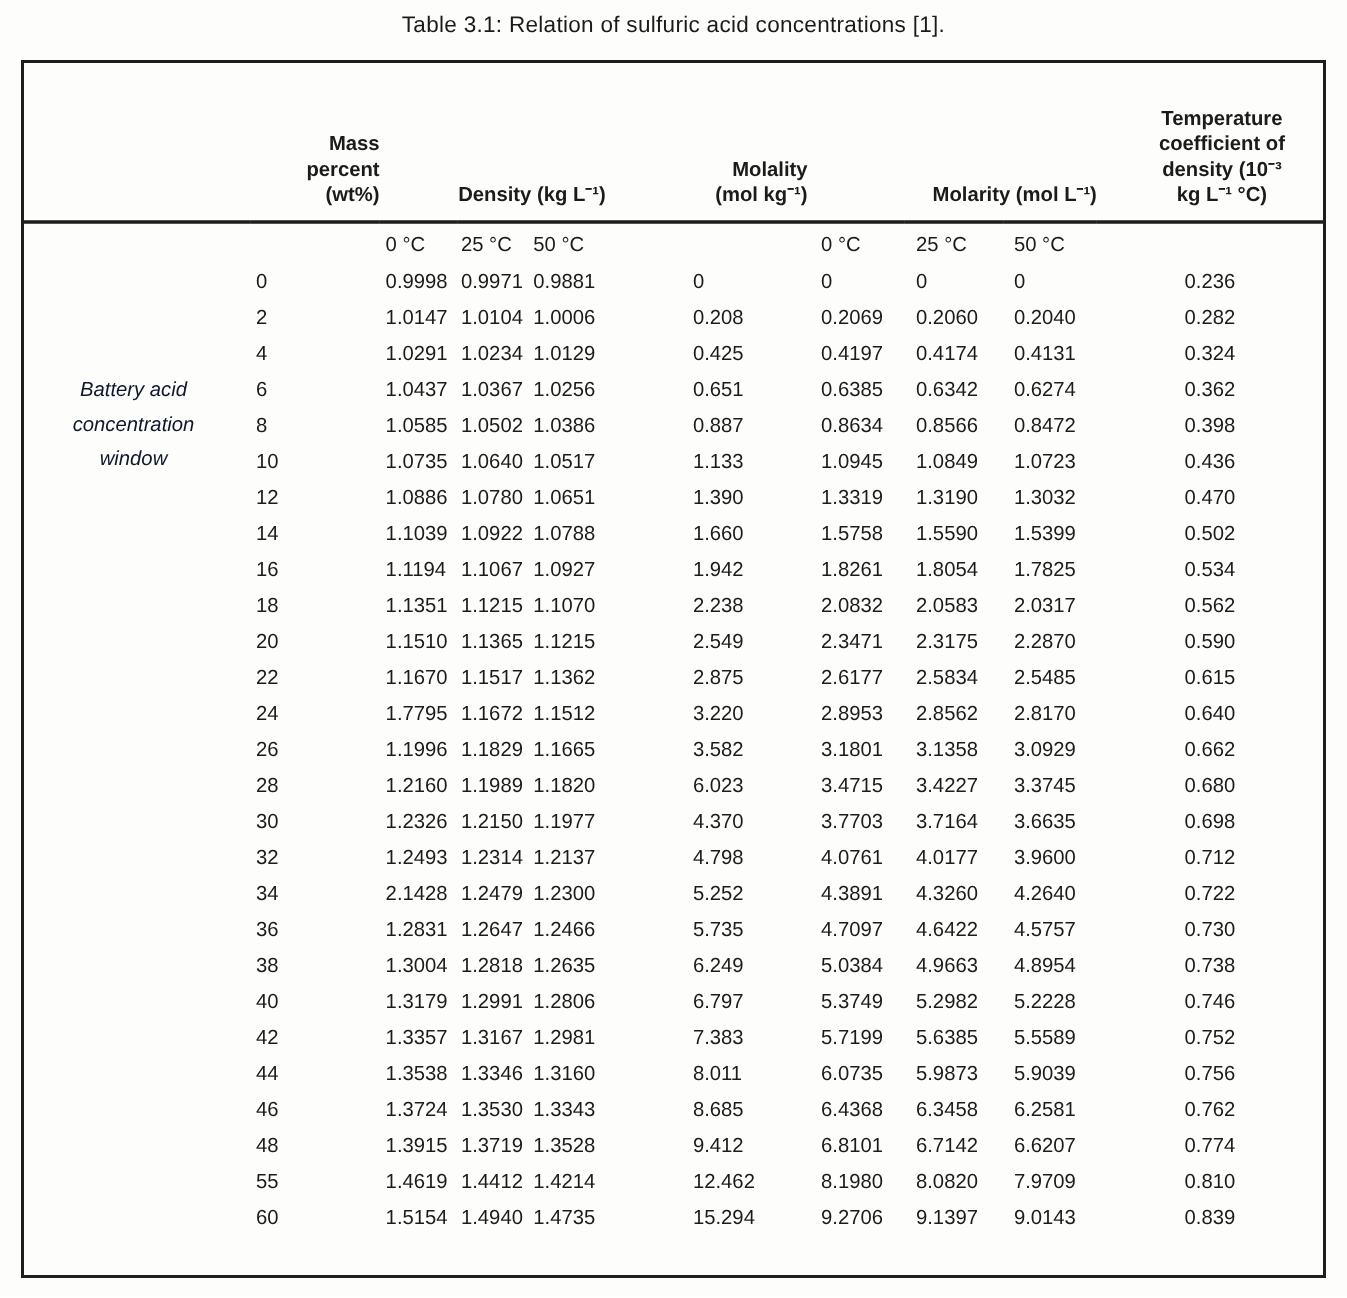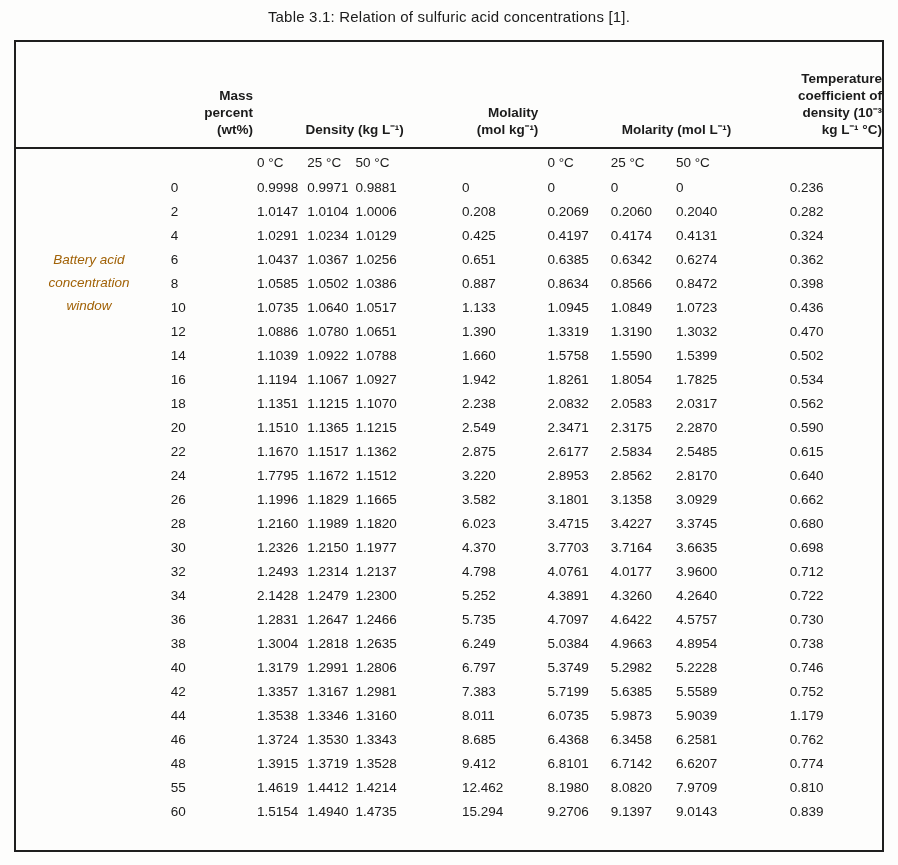--- a/index.html
+++ b/index.html
@@ -35,41 +35,41 @@
   .annotation {
     position: absolute;
     left: 12px;
     top: 206px;
     width: 122px;
     font-style: italic;
     font-size: 13.5px;
     line-height: 23px;
     text-align: center;
     white-space: pre-line;
-    color: #a16207;
+    color: #0f172a;
   }
   table.data-table {
     width: 100%;
     border-collapse: collapse;
     table-layout: fixed;
     font-size: 13.5px;
   }
   thead tr { height: 106px; }
   thead th {
     vertical-align: bottom;
     font-weight: bold;
     padding: 6px 0 9px 0;
     border-bottom: 2px solid #1e1e1e;
     white-space: pre-line;
     line-height: 17px;
     text-align: right;
     font-size: 13.5px;
   }
   th.h-mass  { text-align: right; padding-left: 20px; }
-  th.h-temp  { text-align: right; padding-left: 16px; }
+  th.h-temp  { text-align: center; padding-left: 16px; }
   tbody td {
     height: 24px;
     padding: 0;
     text-align: left;
     white-space: nowrap;
     font-size: 13.5px;
   }
   tr.subheader td { height: 27px; vertical-align: middle; }
   
   td:nth-child(2)  { padding-left: 4px; }   
@@ -433,21 +433,21 @@
             <td></td>
             <td>44</td>
             <td>1.3538</td>
             <td>1.3346</td>
             <td>1.3160</td>
             <td></td>
             <td>8.011</td>
             <td>6.0735</td>
             <td>5.9873</td>
             <td>5.9039</td>
-            <td>1.179</td>
+            <td>0.756</td>
           </tr>
           <tr>
             <td></td>
             <td>46</td>
             <td>1.3724</td>
             <td>1.3530</td>
             <td>1.3343</td>
             <td></td>
             <td>8.685</td>
             <td>6.4368</td>

